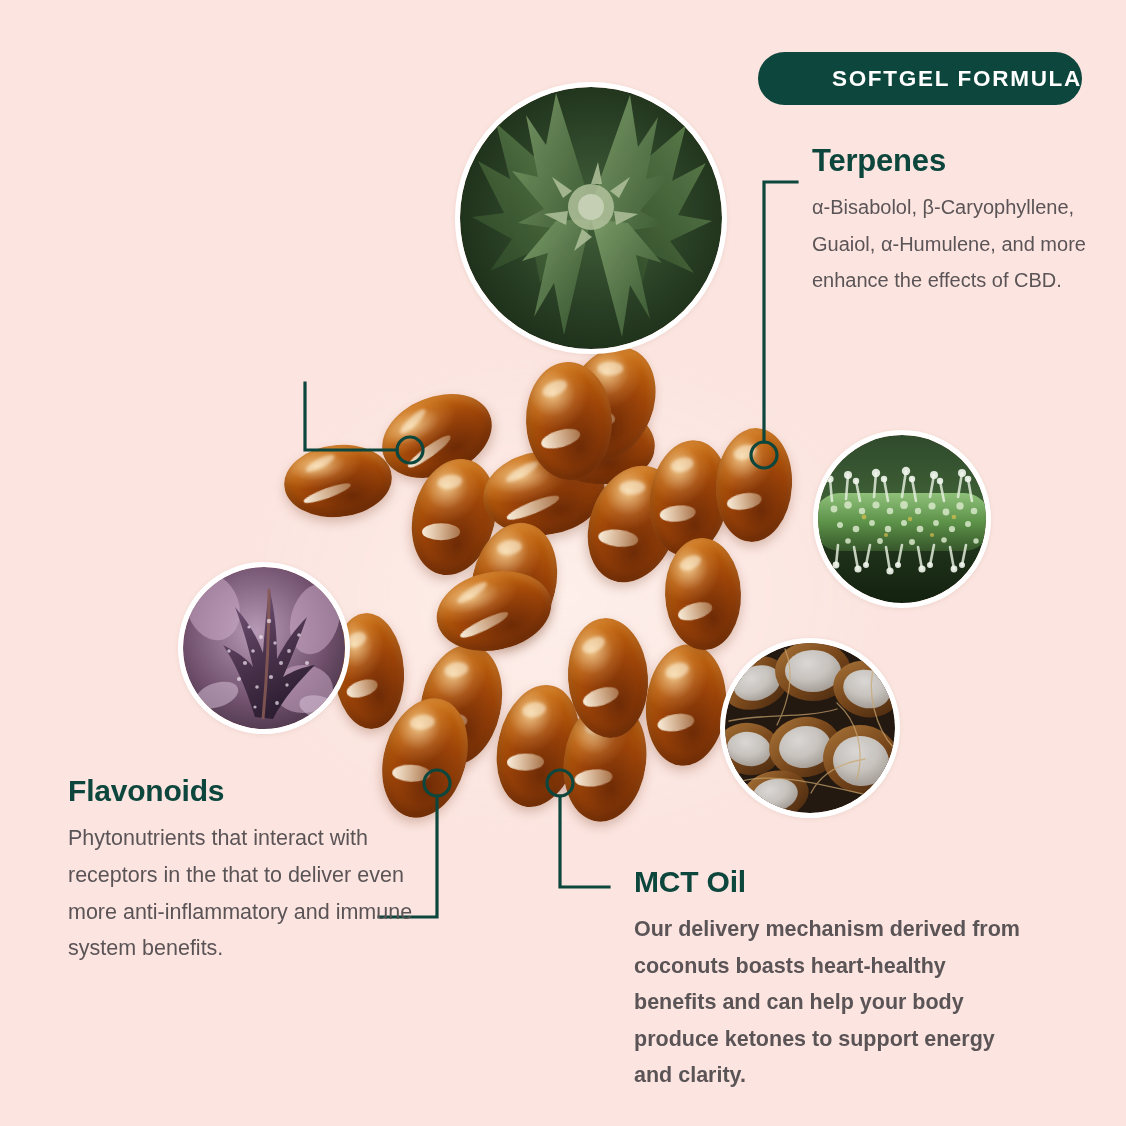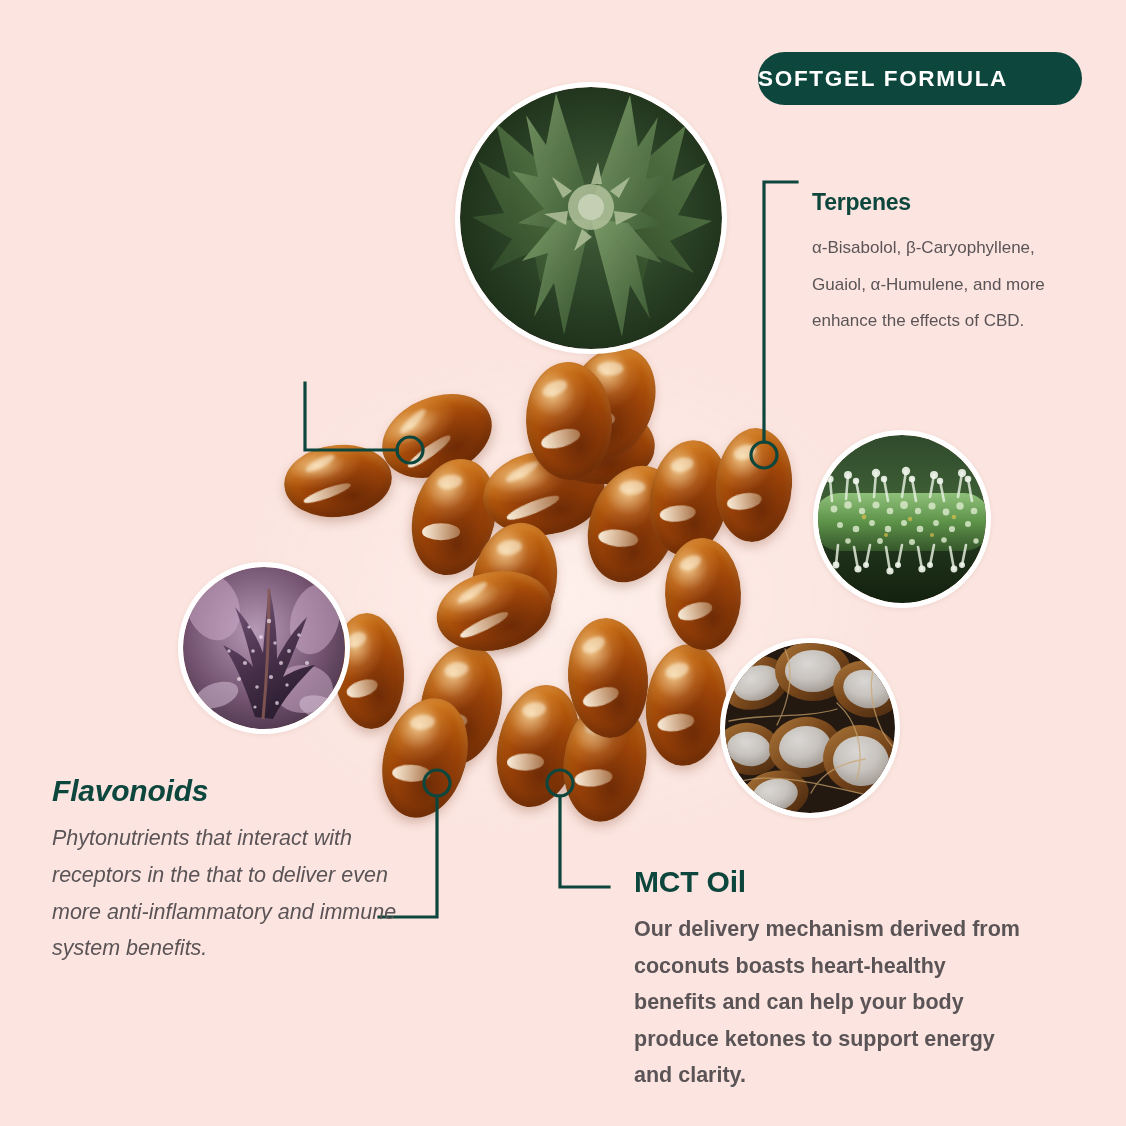--- a/index.html
+++ b/index.html
@@ -27,21 +27,21 @@
 
   
   .badge {
     position: absolute;
     left: 758px; top: 52px;
     width: 324px; height: 53px;
     background: #0C463C;
     border-radius: 27px;
     display: flex;
     align-items: center;
-    justify-content: flex-start;
+    justify-content: flex-end;
   }
   .badge-text {
     color: #FFFFFF;
     font-size: 22.5px;
     font-weight: bold;
     letter-spacing: 1.7px;
     white-space: nowrap;
   }
 
   
@@ -54,24 +54,24 @@
   .block p {
     color: #5B5457;
     font-weight: normal;
   }
 
   #blk-cbd      { left: 92px;  top: 120px; width: 340px; }
   #blk-cbd h2   { font-size: 31px; line-height: 38px; }
   #blk-cbd p    { font-size: 22px; line-height: 36.5px; margin-top: 13px; }
 
   #blk-terp     { left: 812px; top: 142px; width: 280px; }
-  #blk-terp h2  { font-size: 23px; line-height: 38px; margin-top: 41px; }
-  #blk-terp p   { font-size: 17px; line-height: 36.5px; margin-top: 9px; }
-
-  #blk-flav     { left: 52px;  top: 772px; width: 352px; font-style: italic; }
+  #blk-terp h2  { font-size: 31px; line-height: 38px; }
+  #blk-terp p   { font-size: 20px; line-height: 36.5px; margin-top: 9px; }
+
+  #blk-flav     { left: 68px;  top: 772px; width: 352px; }
   #blk-flav h2  { font-size: 30px; line-height: 38px; }
   #blk-flav p   { font-size: 21.5px; line-height: 36.8px; margin-top: 10px; }
 
   #blk-mct      { left: 634px; top: 841px; width: 400px; margin-top: 22px; }
   #blk-mct h2   { font-size: 30px; line-height: 38px; }
   #blk-mct p    { font-size: 21.5px; line-height: 36.6px; margin-top: 10px; font-weight: bold; }
 
   
   .photo-circle {
     position: absolute;

